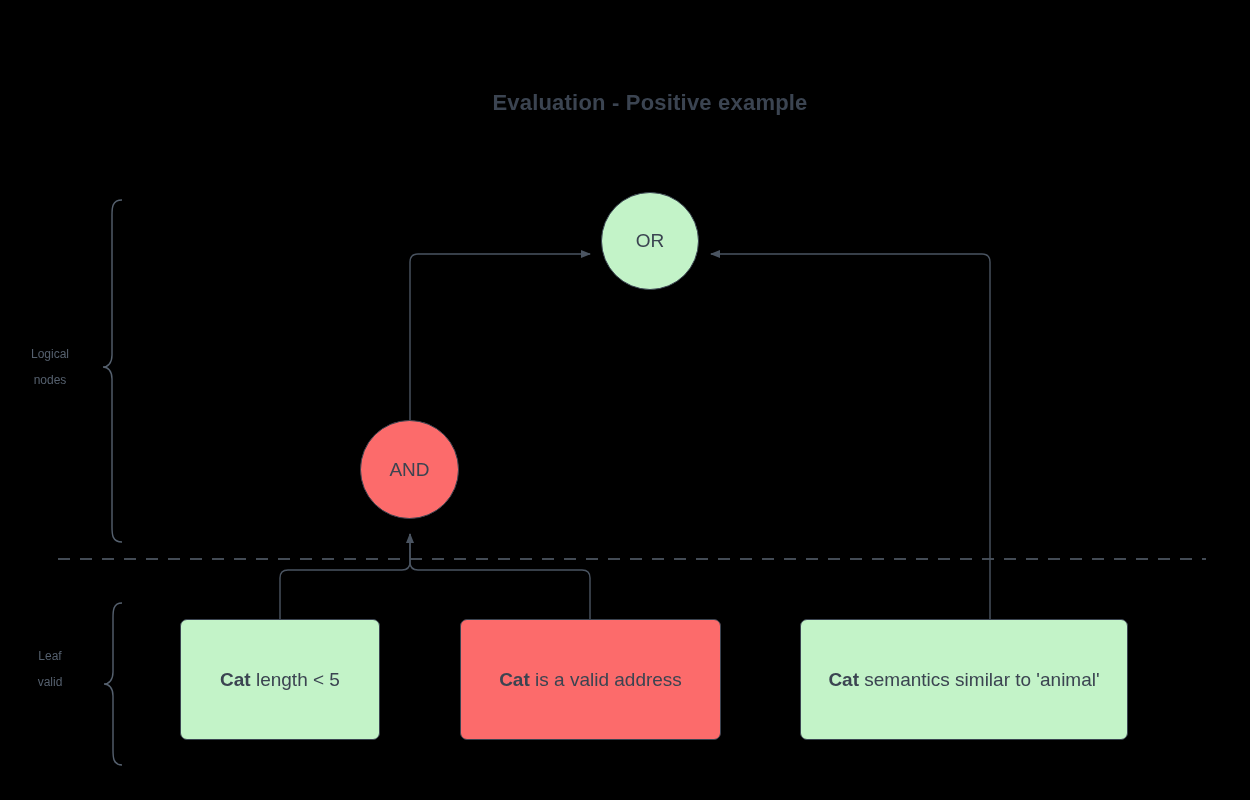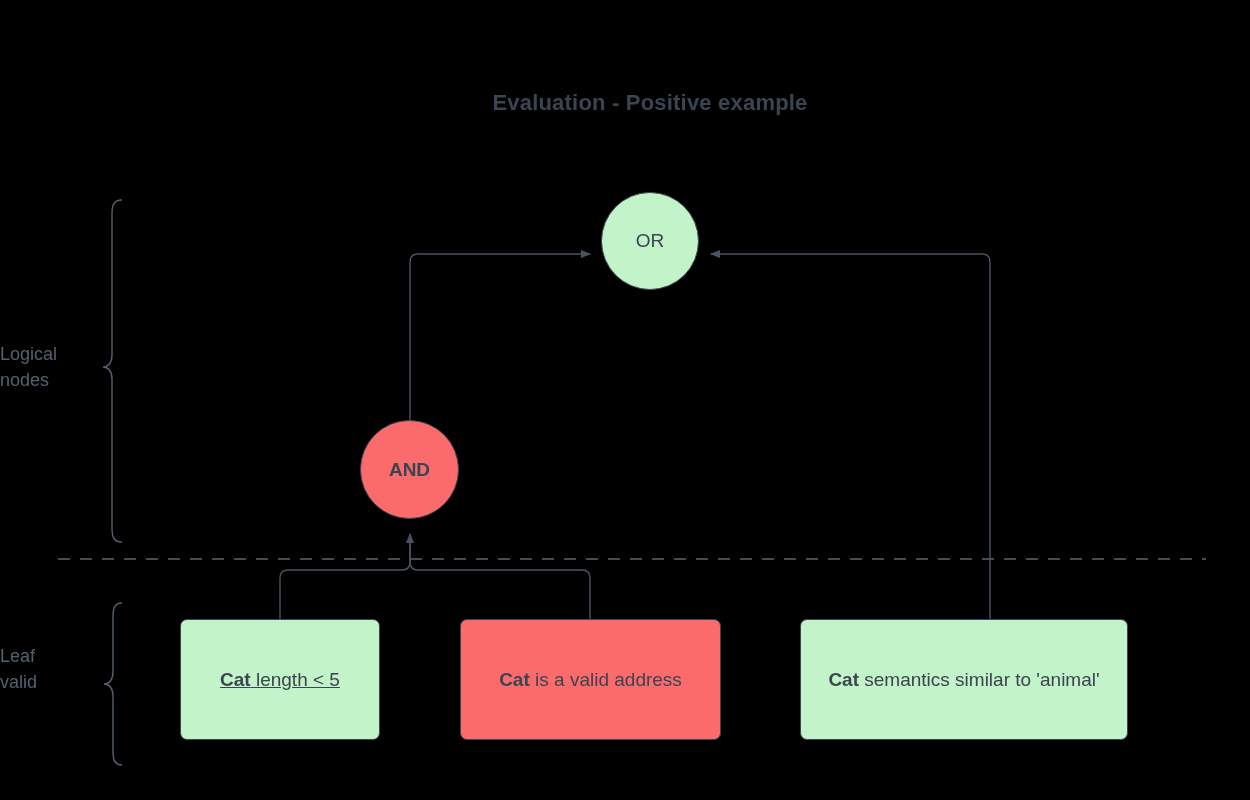--- a/index.html
+++ b/index.html
@@ -27,21 +27,22 @@
     top: 90px;
     width: 1300px;
     text-align: center;
     font-size: 22px;
     font-weight: bold;
     color: #3b4451;
     letter-spacing: 0.2px;
   }
   .group-label {
     position: absolute;
-    font-size: 18px;
+    text-align: center;
+    font-size: 12px;
     color: #55606e;
     line-height: 26px;
     white-space: pre-line;
   }
   #label-logical {
     left: 0px;
     top: 341px;
     width: 100px;
   }
   #label-leaf {
@@ -64,36 +65,35 @@
     left: 601px;
     top: 192px;
     width: 98px;
     height: 98px;
   }
   #node-and {
     left: 360px;
     top: 420px;
     width: 99px;
     height: 99px;
-    font-weight: bold;
   }
   .leaf-box {
     position: absolute;
     border: 1.4px solid #3b4451;
     border-radius: 7px;
     display: flex;
     align-items: center;
     justify-content: center;
     font-size: 19px;
     color: #3b4451;
     box-sizing: border-box;
     text-align: center;
   }
   .leaf-box .kw { font-weight: bold; }
-  #leaf-1 { left: 180px; top: 619px; width: 200px; height: 121px; text-decoration: underline; }
+  #leaf-1 { left: 180px; top: 619px; width: 200px; height: 121px; }
   #leaf-2 { left: 460px; top: 619px; width: 261px; height: 121px; align-items: center; }
   #leaf-3 { left: 800px; top: 619px; width: 328px; height: 121px; }
 </style>
 </head>
 <body style="background-color: rgb(0, 0, 0);">
 
 <svg id="canvas" viewBox="0 0 1250 800" xmlns="http://www.w3.org/2000/svg">
   <defs>
     <marker id="arrowhead" markerWidth="10" markerHeight="8" refX="9" refY="4" orient="auto" markerUnits="userSpaceOnUse">
       <path d="M0,0 L10,4 L0,8 z" fill="#4a5461"></path>

